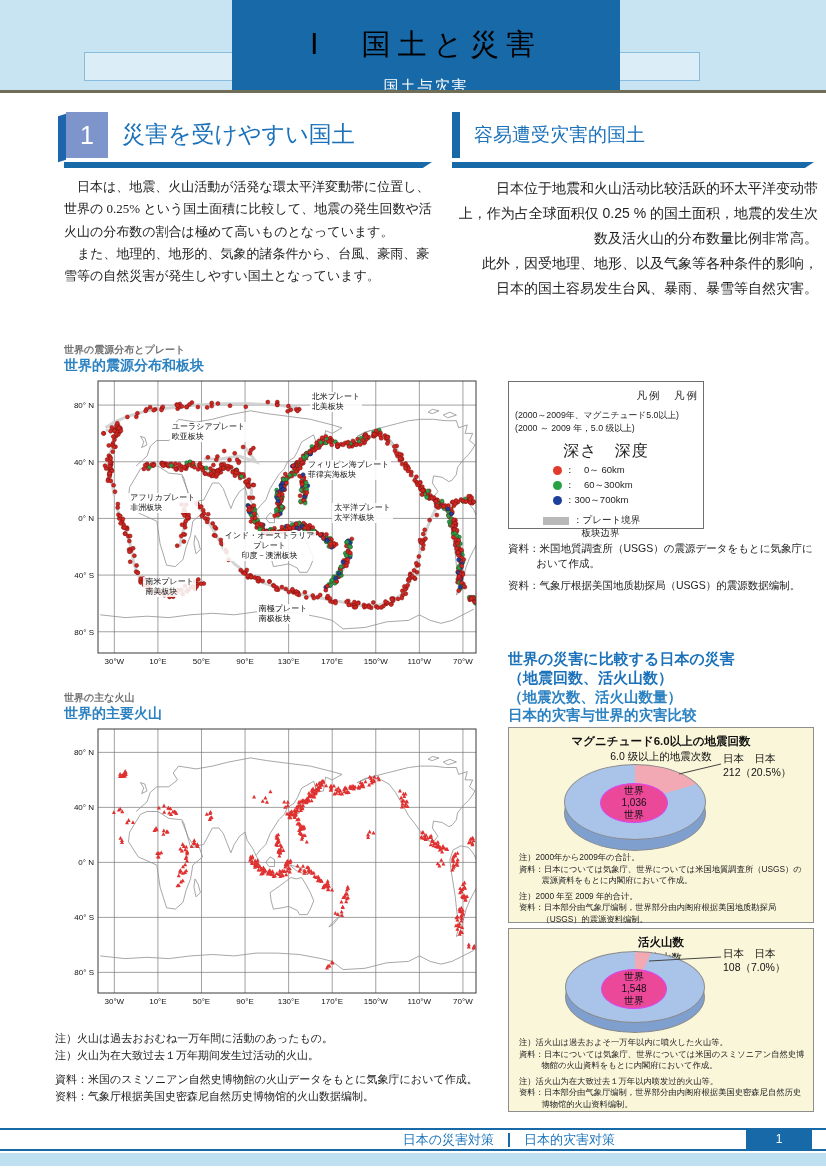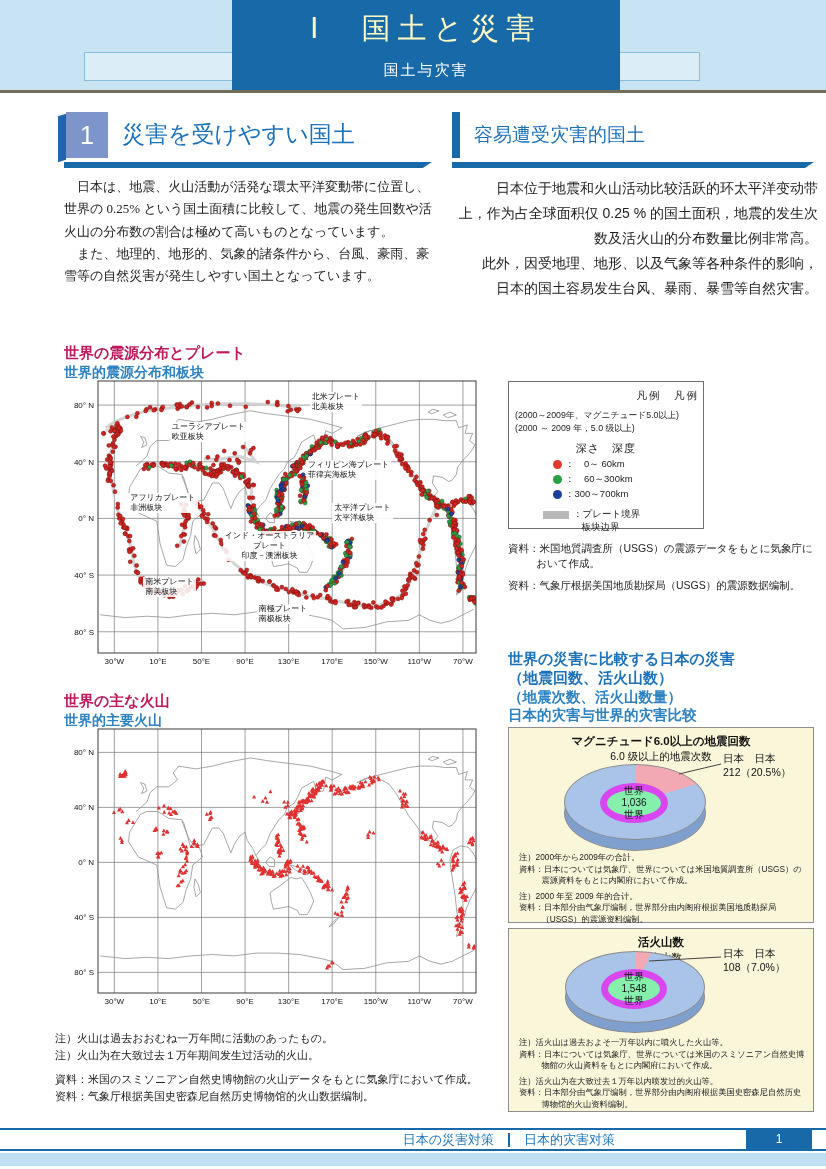--- a/index.html
+++ b/index.html
@@ -2,21 +2,21 @@
 <html><head>
 <meta charset="utf-8">
 <style>
   html,body{margin:0;padding:0;background:#e9e9e9;}
   .page{position:relative;width:826px;height:1169px;background:#ffffff;overflow:hidden;
         font-family:"Liberation Sans","DejaVu Sans",sans-serif;color:#222;}
   
   .top-band{position:absolute;left:0;top:0;width:826px;height:90px;background:#c8e4f2;}
   .top-strip{position:absolute;left:84px;top:52px;width:614px;height:27px;background:#dbeef8;border:1px solid #86bddd;}
   .top-box{position:absolute;left:232px;top:0;width:388px;height:90px;background:#1769a8;}
-  .chapter-title{margin-top:9px;text-align:center;color:#fef9c3;font-size:29px;letter-spacing:7px;font-weight:500;}
+  .chapter-title{margin-top:25px;text-align:center;color:#000000;font-size:29px;letter-spacing:7px;font-weight:500;}
   .chapter-sub{margin-top:12px;text-align:center;color:#fff;font-size:15px;letter-spacing:2px;}
   .top-rule{position:absolute;left:0;top:90px;width:826px;height:3px;background:#6f6d58;}
   
   .sec{position:absolute;top:112px;height:58px;}
   .sec-left{left:64px;width:368px;}
   .sec-right{left:452px;width:362px;}
   .numbox{position:absolute;left:2px;top:0;width:42px;height:46px;background:#7d95ca;}
   .numbox::before{content:"";position:absolute;left:-8px;top:3px;width:8px;height:46px;background:#1e65ad;transform:skewY(-18deg);}
   .numbox span{display:block;text-align:center;line-height:46px;color:#fff;font-size:25px;}
   .vbar{position:absolute;left:0;top:0;width:8px;height:46px;background:#1769a8;}
@@ -28,54 +28,54 @@
   .sec-left .sec-bar{width:368px;}
   .sec-right .sec-bar{width:362px;}
   
   .para-ja{position:absolute;left:64px;top:176px;width:370px;font-family:"Liberation Serif","DejaVu Serif",serif;
            font-size:13px;line-height:1.72;color:#222;}
   .para-ja p{margin:0;text-indent:1em;}
   .para-zh{position:absolute;left:452px;top:176px;width:366px;font-size:14px;line-height:1.78;color:#222;text-align:right;}
   .para-zh p{margin:0;text-indent:2em;}
   
   .map-title{position:absolute;left:64px;line-height:1.3;}
-  .map-title .t-ja{font-size:15px;font-weight:bold;color:#be185d;}
+  .map-title .t-ja{font-size:10px;font-weight:bold;color:#737373;}
   .map-title .t-zh{font-size:14px;font-weight:bold;color:#2d82c2;}
   .mt1{top:343px;} .mt2{top:691px;}
   
   .map-wrap{position:absolute;left:62px;width:420px;}
   .mw1{top:377px;height:300px;} .mw2{top:725px;height:298px;}
   .map-svg{position:absolute;left:0;top:0;}
   .plate-labels{position:absolute;left:36px;top:4px;width:378px;height:272px;pointer-events:none;}
   .plabel{position:absolute;font-size:8px;line-height:1.25;color:#111;background:rgba(255,255,255,0.88);padding:0 2px;white-space:nowrap;}
   
   .legend-box{position:absolute;left:508px;top:381px;width:196px;height:148px;background:#fff;border:1px solid #6f6f6f;box-sizing:border-box;padding:5px 4px;}
   .lg-title{text-align:right;font-size:10.5px;letter-spacing:2px;margin-top:2px;}
   .lg-period{font-size:8.8px;line-height:1.5;margin-top:6px;margin-left:2px;}
-  .lg-depth{text-align:center;font-size:11px;margin-top:6px;letter-spacing:1px;}
+  .lg-depth{text-align:center;font-size:16px;margin-top:6px;letter-spacing:1px;}
   .lg-row{display:flex;align-items:center;margin-left:40px;margin-top:2px;font-size:9.5px;}
   .lg-dot{width:9px;height:9px;border-radius:50%;margin-right:3px;flex:0 0 auto;}
   .lg-brow{display:flex;margin-left:30px;margin-top:7px;font-size:9.5px;line-height:1.3;}
   .lg-swatch{width:26px;height:8px;background:#b9b9b9;margin:3px 4px 0 0;flex:0 0 auto;}
   .src-block{position:absolute;left:508px;top:541px;width:308px;font-size:10.5px;line-height:1.45;color:#222;}
   .hnote{padding-left:2.7em;text-indent:-2.7em;}
   .src-block .hnote{margin-bottom:7px;}
   
   .cmp-title{position:absolute;left:508px;top:650px;line-height:1.25;font-weight:bold;}
   .cmp-title .t-ja{font-size:15px;color:#1b72ba;}
   .cmp-title .t-zh{font-size:14.5px;color:#2d82c2;}
   
   .pie-box{position:absolute;left:508px;width:306px;background:#faf6da;border:1px solid #8e8e8e;box-sizing:border-box;}
   .pb1{top:727px;height:196px;} .pb2{top:928px;height:184px;}
   .pie-t1{text-align:center;font-size:11.5px;font-weight:bold;margin-top:6px;color:#111;}
   .pie-t2{text-align:center;font-size:10.5px;margin-top:1px;color:#111;}
   .ellipse{position:absolute;border-radius:50%;box-sizing:border-box;}
   .pie-side{border:1px solid #8a8a8a;}
   .pie-top{border:1px solid #8a8a8a;}
-  .pie-hole{background:#86efac;border:7px solid #d946ef;display:flex;flex-direction:column;justify-content:center;align-items:center;
+  .pie-hole{background:#ec4899;border:1px solid #d946ef;display:flex;flex-direction:column;justify-content:center;align-items:center;
             font-size:10px;line-height:1.22;color:#111;text-align:center;}
   .jp-label{position:absolute;font-size:10.5px;line-height:1.3;color:#111;white-space:nowrap;}
   .leader{position:absolute;left:0;top:0;pointer-events:none;}
   .pie-notes{position:absolute;left:10px;width:289px;font-size:8.3px;line-height:1.4;color:#222;}
   .pn1{top:124px;} .pn2{top:108px;}
   .note-gap{margin-top:4px;}
   
   .vol-notes{position:absolute;left:55px;top:1030px;width:430px;font-size:11px;line-height:1.5;color:#222;}
   .vol-notes .gap{height:8px;}
   

